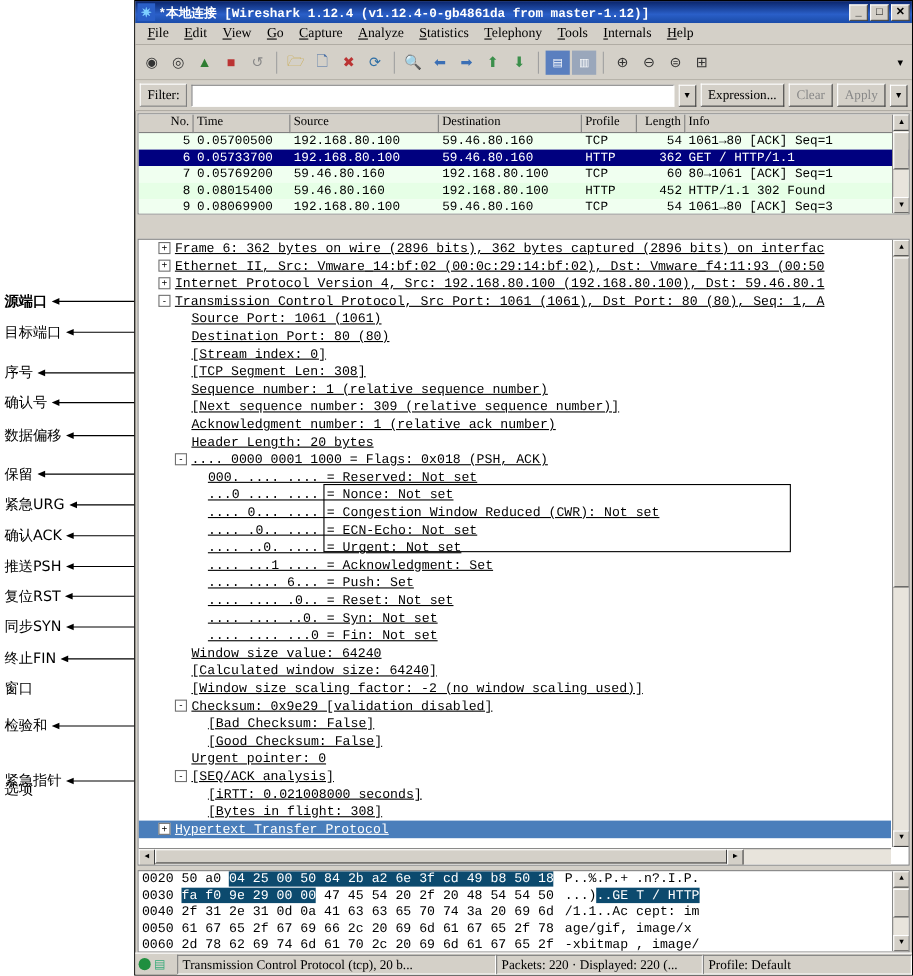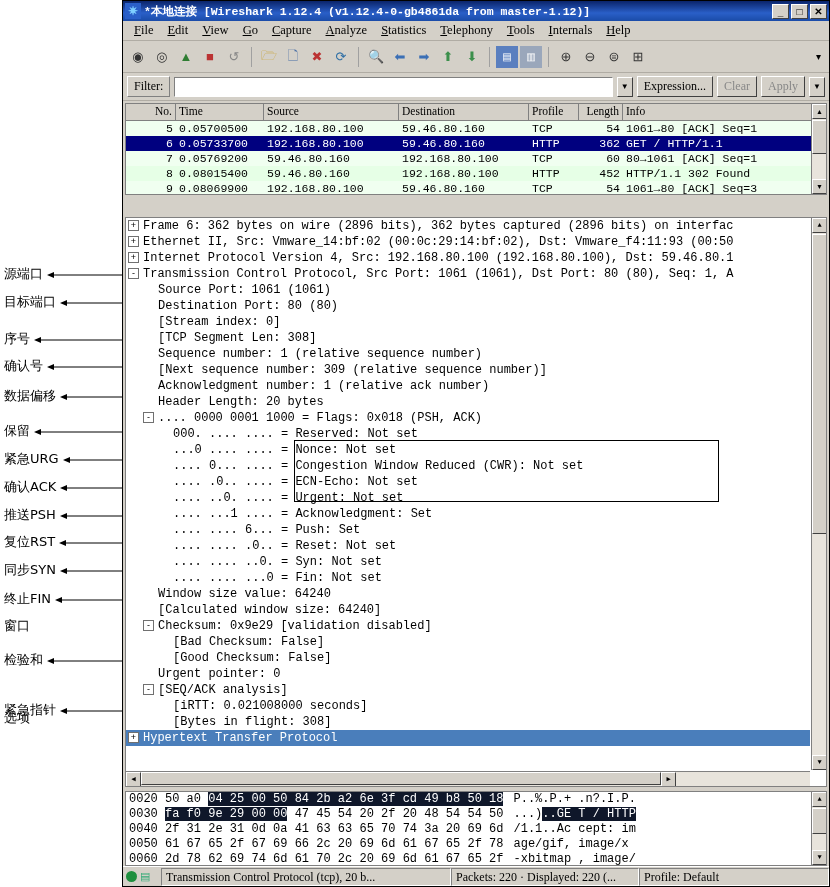--- a/index.html
+++ b/index.html
@@ -188,21 +188,21 @@
   
   #detail {
     position: absolute; left: 2px; right: 2px; top: 216px; height: 570px;
     background: #fff;
     border: 1px solid #808080;
     overflow: hidden;
     font-family: "Liberation Mono", monospace;
     font-size: 12px;
   }
   #detail-inner { position: absolute; left: 0; top: 0; right: 16px; bottom: 16px; overflow: hidden; }
-  .drow { height: 16px; line-height: 16px; white-space: nowrap; padding-left: 2px; }
+  .drow { height: 16px; line-height: 16px; white-space: nowrap; padding-left: 18px; text-decoration: underline; }
   .twisty {
     display: inline-block; width: 11px; height: 11px;
     border: 1px solid #707070; background: #fff;
     font-size: 9px; line-height: 9px; text-align: center;
     margin-right: 4px; vertical-align: middle; color: #000;
     font-family: "Liberation Sans", sans-serif;
   }
   .no-twisty { display: inline-block; width: 11px; margin-right: 4px; }
   .drow.selbar { background: #4a7ebb; color: #fff; }
   .flagbox {
@@ -214,21 +214,21 @@
   
   #bytes {
     position: absolute; left: 2px; right: 2px; top: 790px; height: 75px;
     background: #fff; border: 1px solid #808080;
     overflow: hidden;
     font-family: "Liberation Mono", monospace;
     font-size: 12px;
   }
   .brow { height: 15px; line-height: 15px; white-space: nowrap; padding-left: 3px; }
   .bofs { color: #000; }
-  .bsel { background: #0f172a; color: #fff; margin-top: 32px; }
+  .bsel { background: #0c4a6e; color: #fff; margin-top: 32px; }
   .basc { margin-left: 10px; }
 
   
   #statusbar {
     position: absolute; left: 0; right: 0; bottom: 0; height: 20px;
     background: #d4d0c8;
     border-top: 1px solid #fff;
     display: flex; align-items: center;
     font-family: "Liberation Serif", serif; font-size: 12px;
   }
@@ -241,21 +241,21 @@
   .sb2 { flex: 1; }
   .sb3 { flex: 0 0 190px; }
   .dot { width: 11px; height: 11px; border-radius: 50%; display: inline-block; }
 </style>
 </head>
 <body>
 
 <div id="root">
 
   <div id="annotations">
-      <div class="anno" style="top: 0px;"><span>源端口</span><span class="arrow"><svg width="88" height="10" style="vertical-align:middle">
+      <div class="anno" style="top: 0px; font-weight: bold;"><span>源端口</span><span class="arrow"><svg width="88" height="10" style="vertical-align:middle">
             <line x1="88" y1="5" x2="4" y2="5" stroke="#000" stroke-width="1"></line>
             <polygon points="0,5 7,2 7,8" fill="#000"></polygon>
           </svg></span></div>
       <div class="anno" style="top: 28px;"><span>目标端口</span><span class="arrow"><svg width="68" height="10" style="vertical-align:middle">
             <line x1="68" y1="5" x2="4" y2="5" stroke="#000" stroke-width="1"></line>
             <polygon points="0,5 7,2 7,8" fill="#000"></polygon>
           </svg></span></div>
       <div class="anno" style="top: 65px;"><span>序号</span><span class="arrow"><svg width="110" height="10" style="vertical-align:middle">
             <line x1="110" y1="5" x2="4" y2="5" stroke="#000" stroke-width="1"></line>
             <polygon points="0,5 7,2 7,8" fill="#000"></polygon>
@@ -458,20 +458,21 @@
           <div class="drow"><span style="display: inline-block; width: 30px;"></span><span class="no-twisty"></span><span>.... 0... .... = Congestion Window Reduced (CWR): Not set</span></div>
           <div class="drow"><span style="display: inline-block; width: 30px;"></span><span class="no-twisty"></span><span>.... .0.. .... = ECN-Echo: Not set</span></div>
           <div class="drow"><span style="display: inline-block; width: 30px;"></span><span class="no-twisty"></span><span>.... ..0. .... = Urgent: Not set</span></div>
           <div class="drow"><span style="display: inline-block; width: 30px;"></span><span class="no-twisty"></span><span>.... ...1 .... = Acknowledgment: Set</span></div>
           <div class="drow"><span style="display: inline-block; width: 30px;"></span><span class="no-twisty"></span><span>.... .... 6... = Push: Set</span></div>
           <div class="drow"><span style="display: inline-block; width: 30px;"></span><span class="no-twisty"></span><span>.... .... .0.. = Reset: Not set</span></div>
           <div class="drow"><span style="display: inline-block; width: 30px;"></span><span class="no-twisty"></span><span>.... .... ..0. = Syn: Not set</span></div>
           <div class="drow"><span style="display: inline-block; width: 30px;"></span><span class="no-twisty"></span><span>.... .... ...0 = Fin: Not set</span></div>
           <div class="drow"><span style="display: inline-block; width: 15px;"></span><span class="no-twisty"></span><span>Window size value: 64240</span></div>
           <div class="drow"><span style="display: inline-block; width: 15px;"></span><span class="no-twisty"></span><span>[Calculated window size: 64240]</span></div>
+          <div class="drow"><span style="display: inline-block; width: 15px;"></span><span class="no-twisty"></span><span>[Window size scaling factor: -2 (no window scaling used)]</span></div>
           <div class="drow"><span style="display: inline-block; width: 15px;"></span><span class="twisty">-</span><span>Checksum: 0x9e29 [validation disabled]</span></div>
           <div class="drow"><span style="display: inline-block; width: 30px;"></span><span class="no-twisty"></span><span>[Bad Checksum: False]</span></div>
           <div class="drow"><span style="display: inline-block; width: 30px;"></span><span class="no-twisty"></span><span>[Good Checksum: False]</span></div>
           <div class="drow"><span style="display: inline-block; width: 15px;"></span><span class="no-twisty"></span><span>Urgent pointer: 0</span></div>
           <div class="drow"><span style="display: inline-block; width: 15px;"></span><span class="twisty">-</span><span>[SEQ/ACK analysis]</span></div>
           <div class="drow"><span style="display: inline-block; width: 30px;"></span><span class="no-twisty"></span><span>[iRTT: 0.021008000 seconds]</span></div>
           <div class="drow"><span style="display: inline-block; width: 30px;"></span><span class="no-twisty"></span><span>[Bytes in flight: 308]</span></div>
           <div class="drow selbar"><span style="display: inline-block; width: 0px;"></span><span class="twisty">+</span><span>Hypertext Transfer Protocol</span></div>
         </div>
       <div class="flagbox"></div>

